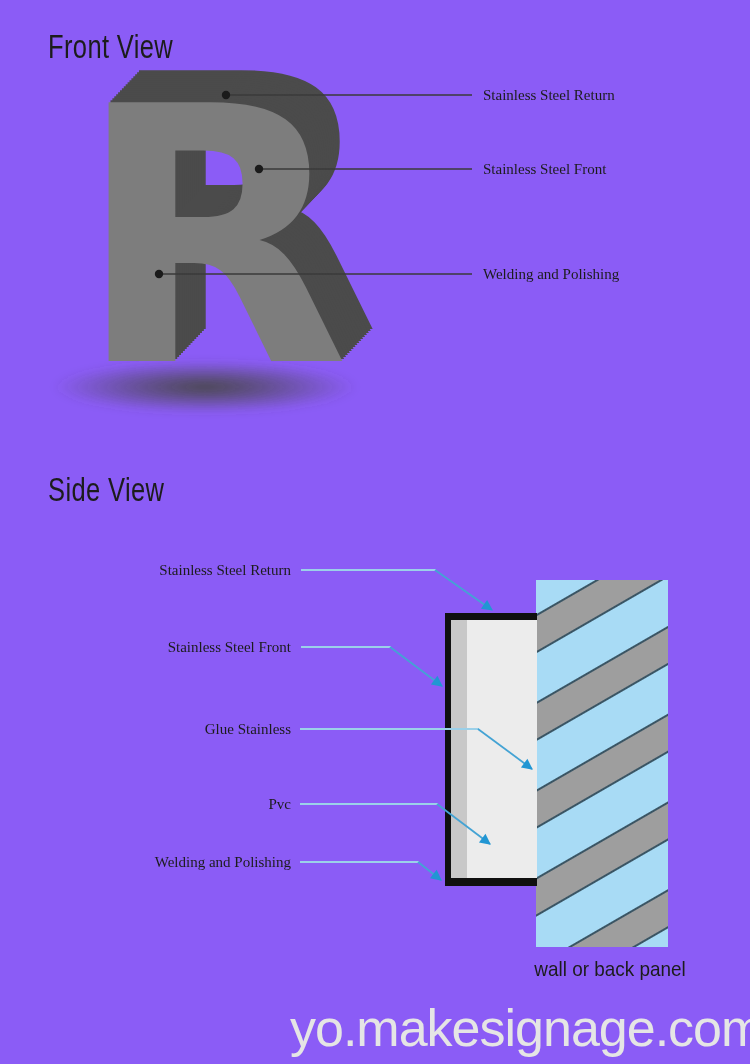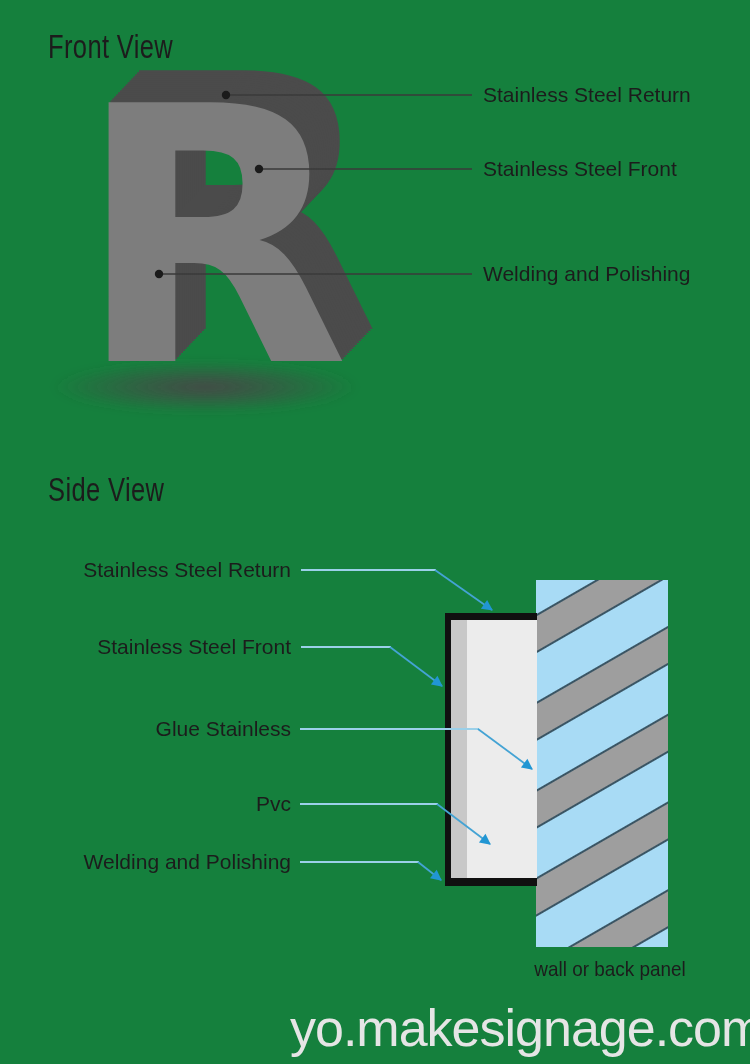--- a/index.html
+++ b/index.html
@@ -1,30 +1,31 @@
 <!DOCTYPE html>
 <html style="--title-text: #1c1c1c; --label-text: #1c1c1c; --callout-line-dark: #3a3a3a; --callout-dot: #1b1b1b; --letter-front: #7d7d7d; --letter-return: #4b4b4b; --shadow-core: #474747; --hline-blue: #9bd0e9; --diag-blue: #44a3d4; --arrow-blue: #2196d3; --outline-black: #101010; --pvc-strip: #c8c8c8; --pvc-fill: #ececec; --wall-blue: #a8dbf5; --stripe-gray: #9e9e9e; --stripe-edge: #3a5564; --watermark: #e5e5e5;"><head>
 <meta charset="utf-8">
 <style>
   html,body{margin:0;padding:0;background:#fff;}
   .canvas{
-    position:relative;width:750px;height:1064px;background:#15803d;overflow:hidden;
+    position:relative;width:750px;height:1064px;background:#8b5cf6;overflow:hidden;
     font-family:"Liberation Sans",sans-serif;color:var(--label-text,#1c1c1c);
   }
   .gfx{position:absolute;left:0;top:0;width:750px;height:1064px;}
   .view-title{
     position:absolute;font-size:34px;line-height:40px;font-weight:normal;
     transform:scaleX(.75);transform-origin:left center;letter-spacing:.5px;
     color:var(--title-text,#1c1c1c);white-space:nowrap;
   }
   .front-title{left:48px;top:26px;}
   .side-title{left:48px;top:469px;}
   .callout-label{
-    position:absolute;font-size:21px;line-height:24px;white-space:nowrap;
+    position:absolute;font-size:15px;line-height:24px;white-space:nowrap;
     color:var(--label-text,#1c1c1c);
+    font-family:Liberation Serif, serif;
   }
   .front-label{left:483px;}
   .side-label{right:459px;text-align:right;}
   .wall-label{
     position:absolute;left:512px;width:196px;top:956px;text-align:center;
     font-size:21px;line-height:26px;transform:scaleX(.9);transform-origin:center;
     white-space:nowrap;color:var(--label-text,#1c1c1c);
   }
   .watermark{
     position:absolute;left:290px;top:1001px;font-size:52px;line-height:1.05;

